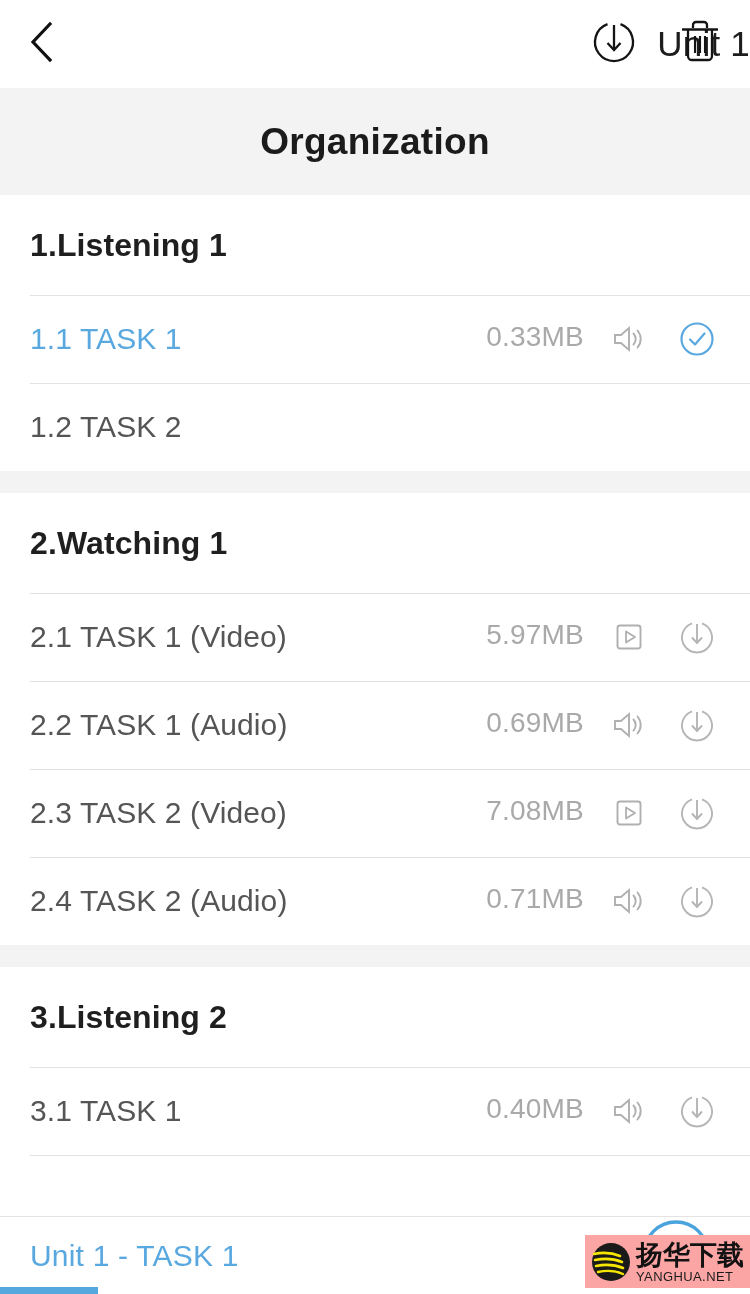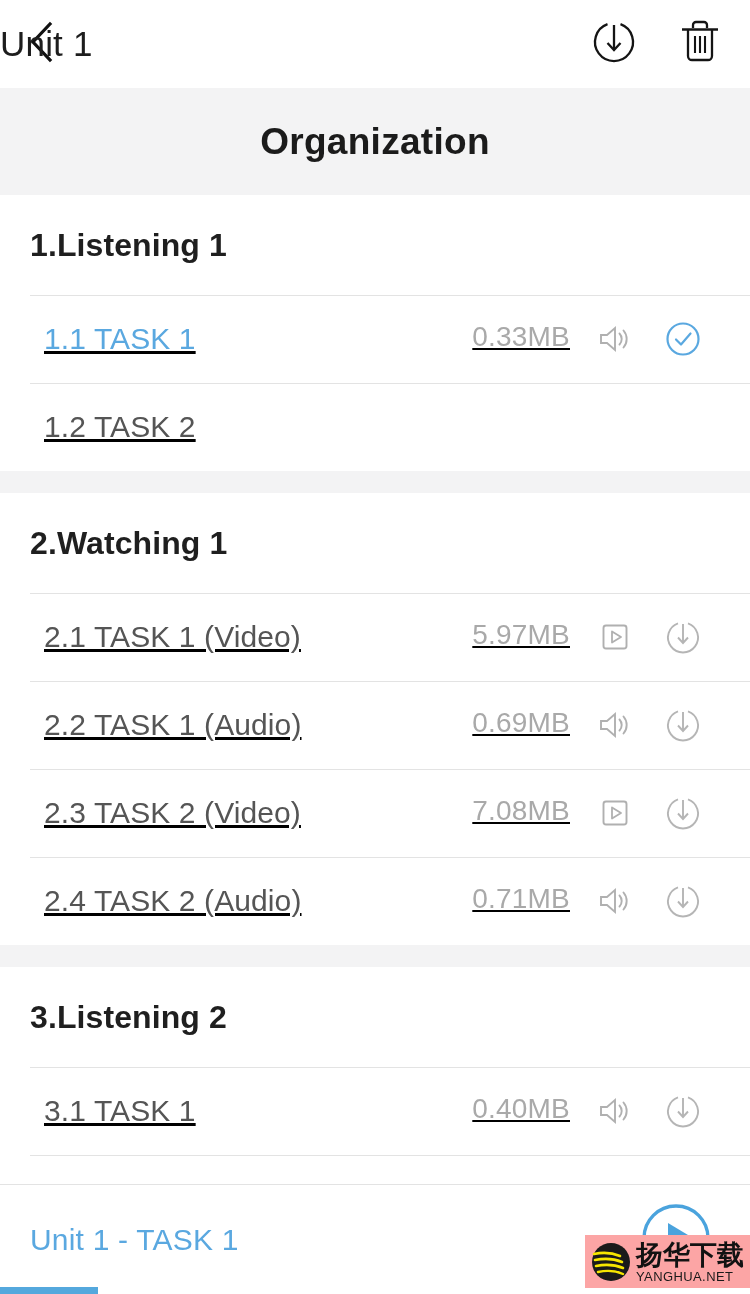--- a/index.html
+++ b/index.html
@@ -32,21 +32,21 @@
     width: 52px;
     height: 60px;
     display: flex;
     align-items: center;
     justify-content: flex-start;
     cursor: pointer;
   }
   .nav-title {
     position: absolute;
     left: 0; right: 0;
-    text-align: left;
+    text-align: right;
     font-size: 35px;
     color: #1d1d1d;
     letter-spacing: 0.2px;
     pointer-events: none;
   }
   .nav-actions {
     margin-left: auto;
     display: flex;
     align-items: center;
     gap: 38px;
@@ -93,23 +93,22 @@
     font-weight: bold;
     color: #1f1f1f;
     letter-spacing: 0.1px;
   }
 
   .row {
     position: relative;
     height: 88px;
     display: flex;
     align-items: center;
-    padding: 0 44px;
-    background: #ffffff;
-    text-decoration: underline;
+    padding: 0 30px;
+    background: #ffffff;
   }
   .row::before {
     content: "";
     position: absolute;
     top: 0;
     left: 30px;
     right: 0;
     height: 1px;
     background: #e3e3e3;
   }
@@ -163,21 +162,21 @@
     height: 22px;
     background: #f3f3f4;
   }
 
   
   .player {
     position: absolute;
     left: 0;
     right: 0;
     bottom: 0;
-    height: 110px;
+    height: 78px;
     background: #ffffff;
     border-top: 1px solid #e3e3e3;
     display: flex;
     align-items: center;
     padding: 0 30px;
   }
   .player-title {
     font-size: 30px;
     color: #5aa8e0;
     letter-spacing: 0.2px;

